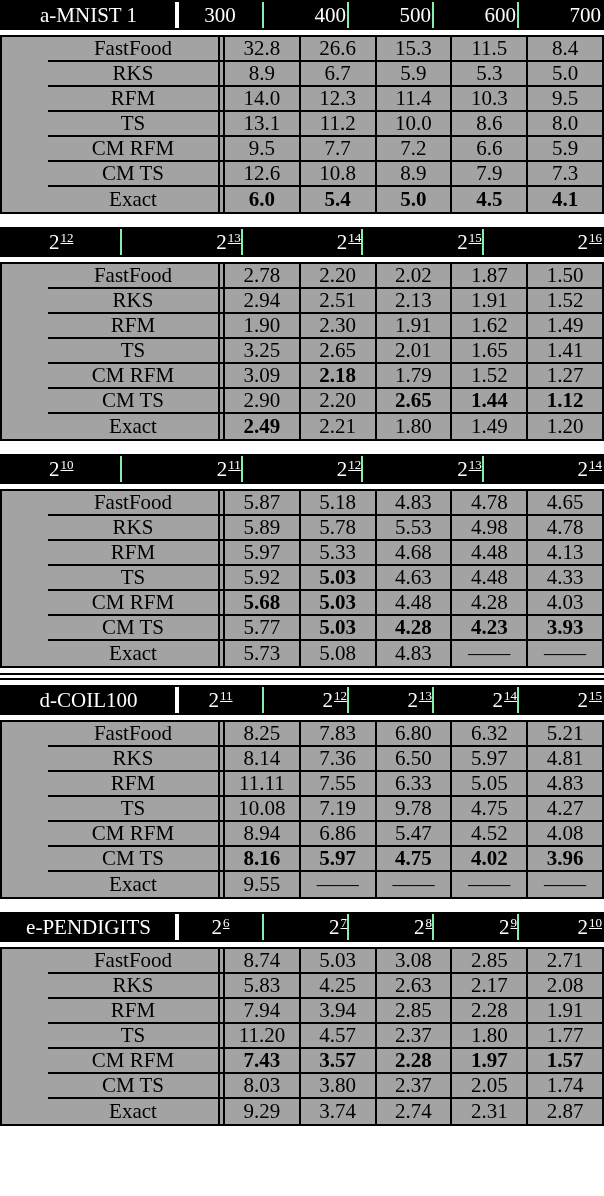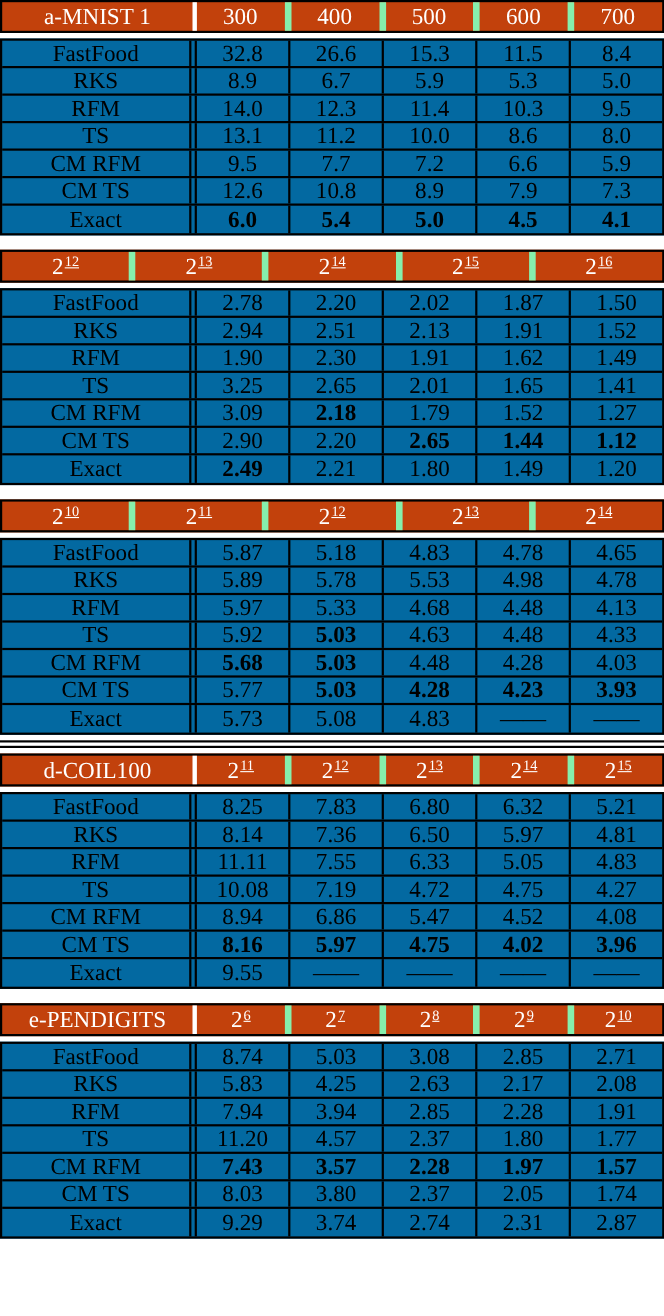--- a/index.html
+++ b/index.html
@@ -8,46 +8,47 @@
     width: 604px; height: 1196px; overflow: hidden;
     background: #ffffff;
     font-family: "Liberation Serif", "DejaVu Serif", serif;
     color: #000000;
   }
   .page { width: 604px; }
 
   
   .tbl-header {
     display: flex; align-items: stretch;
-    background: #c2410c; color: #ffffff;
+    background: #000000; color: #ffffff;
     border: 2px solid #000000;
     height: 30px;
     margin-bottom: 5px;
     font-size: 21px;
   }
   .hdr-label {
     flex: 0 0 177px;
     border-right: 4px solid #ffffff;
     display: flex; align-items: center; justify-content: center;
   }
   .hdr-col {
     flex: 1 1 0;
     display: flex; align-items: center; justify-content: center;
   }
-  .hdr-col + .hdr-col { border-left: 6px solid #86efac; }
+  .hdr-col + .hdr-col { border-left: 2px solid #86efac; justify-content: flex-end; }
   .hdr-col sup {
     font-size: 13px; line-height: 1;
     position: relative; top: -5px; margin-left: 1px; text-decoration: underline;
   }
 
   
   .tbl-body {
     border: 2px solid #000000;
     margin-bottom: 13px;
-    background: #0369a1;
+    background: #a3a3a3;
+    padding-left: 46px;
   }
   .row { display: flex; align-items: stretch; height: 25px; border-bottom: 2px solid #000000; font-size: 21px; }
   .row:last-child { border-bottom: none; }
   .row-label {
     flex: 0 0 177px;
     border-right: 7px double #000000;
     display: flex; align-items: center; justify-content: center;
   }
   .cell {
     flex: 1 1 0;
@@ -355,21 +356,21 @@
           <div class="cell">11.11</div>
           <div class="cell">7.55</div>
           <div class="cell">6.33</div>
           <div class="cell">5.05</div>
           <div class="cell">4.83</div>
         </div>
         <div class="row">
           <div class="row-label">TS</div>
           <div class="cell">10.08</div>
           <div class="cell">7.19</div>
-          <div class="cell">4.72</div>
+          <div class="cell">9.78</div>
           <div class="cell">4.75</div>
           <div class="cell">4.27</div>
         </div>
         <div class="row">
           <div class="row-label">CM RFM</div>
           <div class="cell">8.94</div>
           <div class="cell">6.86</div>
           <div class="cell">5.47</div>
           <div class="cell">4.52</div>
           <div class="cell">4.08</div>

